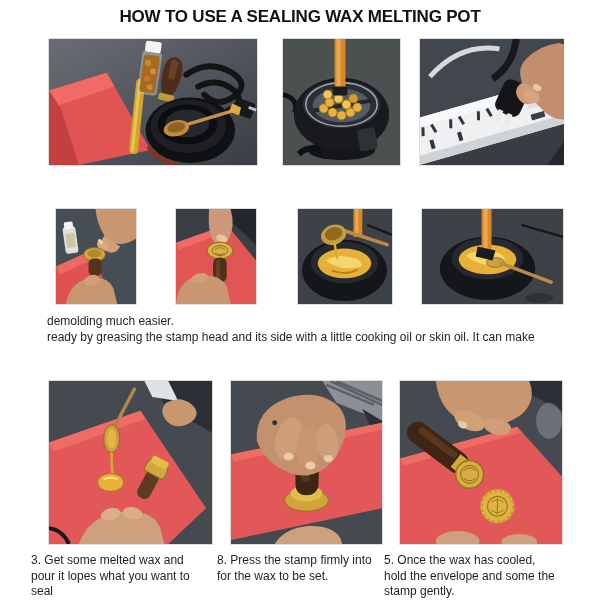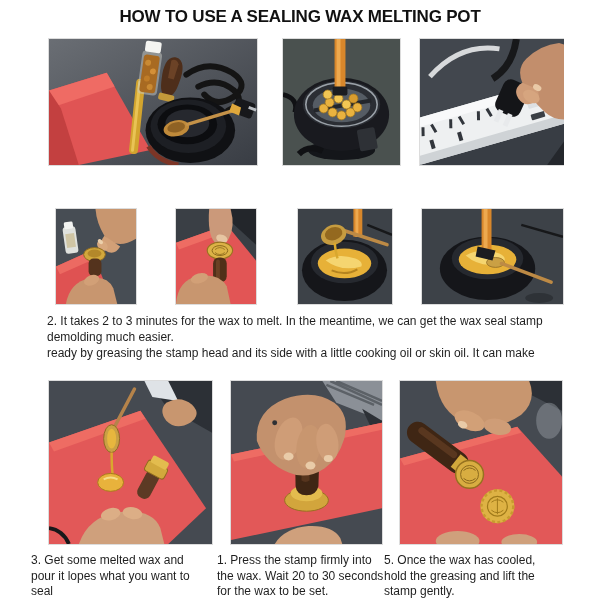--- a/index.html
+++ b/index.html
@@ -256,21 +256,20 @@
       </g>
       <g>
         <rect x="60" y="0" width="10" height="44" fill="#d8872b"></rect>
         <rect x="62" y="0" width="4" height="44" fill="#eda94f"></rect>
         <path d="M56,38 l18,4 -3,10 -17,-4 Z" fill="#1b1c20"></path>
       </g>
     </svg>
   </div>
 
   <div class="steptext" style="left:47px;top:313px">
-    <div class="line">2. It takes 2 to 3 minutes for the wax to melt. In the meantime, we can get the wax seal stamp</div>
     <div class="line">demolding much easier.</div>
     <div class="line">ready by greasing the stamp head and its side with a little cooking oil or skin oil. It can make</div>
   </div>
 
   <div class="photo" style="left:48px;top:380px;width:165px;height:165px">
     <svg viewBox="0 0 164 164" preserveAspectRatio="none">
       <rect width="164" height="164" fill="#454a51"></rect>
       <polygon points="100,0 164,0 164,52 118,26" fill="#2c3036"></polygon>
       <polygon points="96,0 120,0 130,20 104,16" fill="#dfe3e7"></polygon>
       <path d="M118,22 q14,-8 26,2 q10,10 -2,18 q-14,8 -24,-2 q-8,-10 0,-18" fill="#c8966f"></path>
@@ -371,23 +370,22 @@
       <ellipse cx="120" cy="162" rx="18" ry="8" fill="#cfa07c"></ellipse>
     </svg>
   </div>
 
   <div class="caption" style="left:31px;top:553px">
     <div class="line">3. Get some melted wax and</div>
     <div class="line">pour it lopes what you want to</div>
     <div class="line">seal</div>
   </div>
   <div class="caption" style="left:217px;top:553px">
-    <div class="line">1. Press the stamp firmly into</div>
-    <div class="line">the wax. Wait 20 to 30 seconds</div>
+    <div class="line">8. Press the stamp firmly into</div>
     <div class="line">for the wax to be set.</div>
   </div>
   <div class="caption" style="left:384px;top:553px">
     <div class="line">5. Once the wax has cooled,</div>
-    <div class="line">hold the greasing and lift the</div>
+    <div class="line">hold the envelope and some the</div>
     <div class="line">stamp gently.</div>
   </div>
 
 </div>
 
 </body></html>

